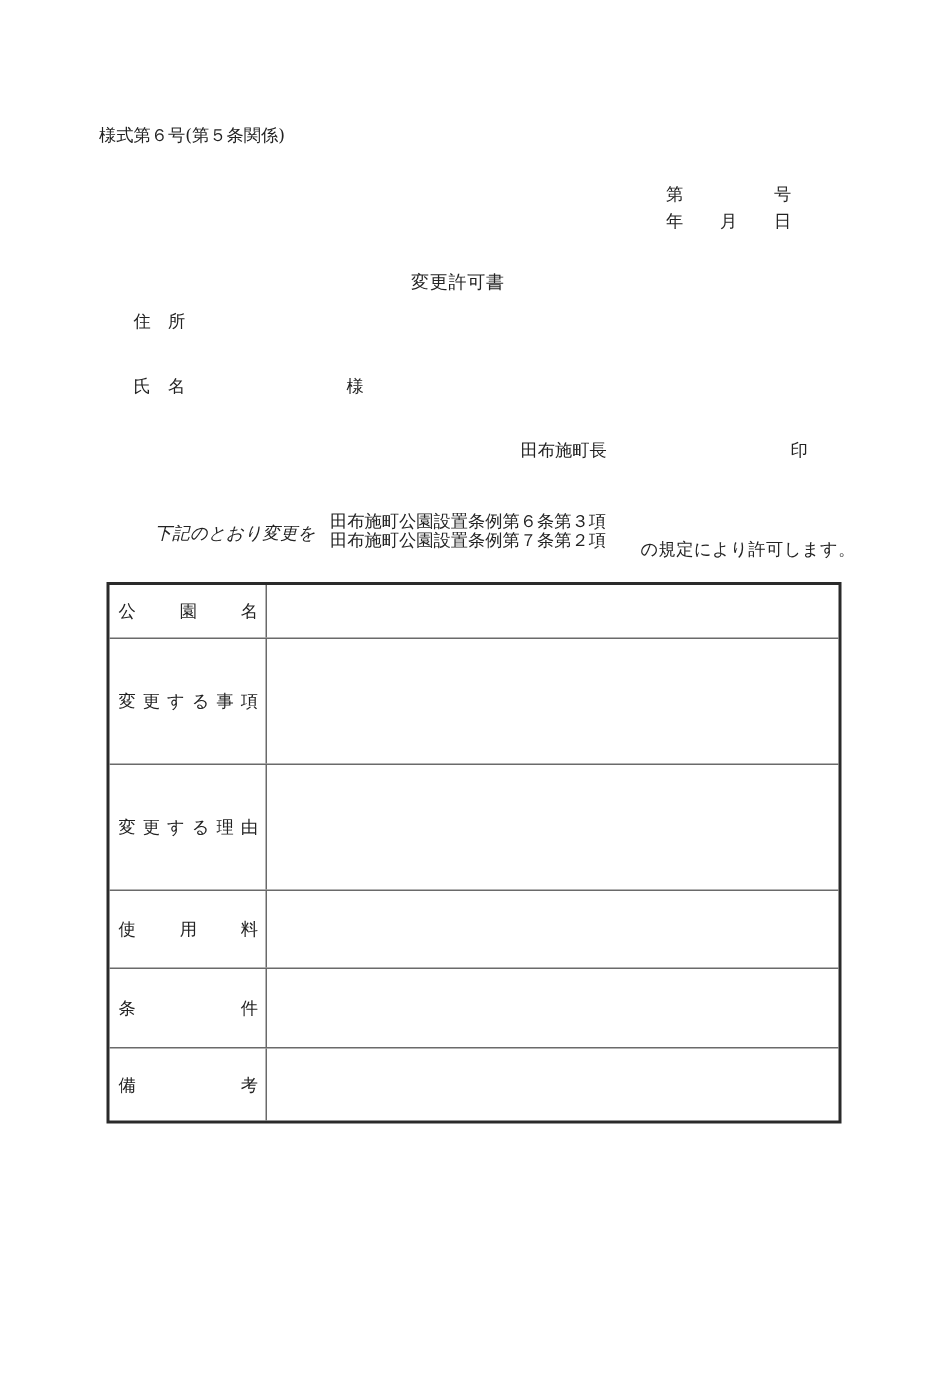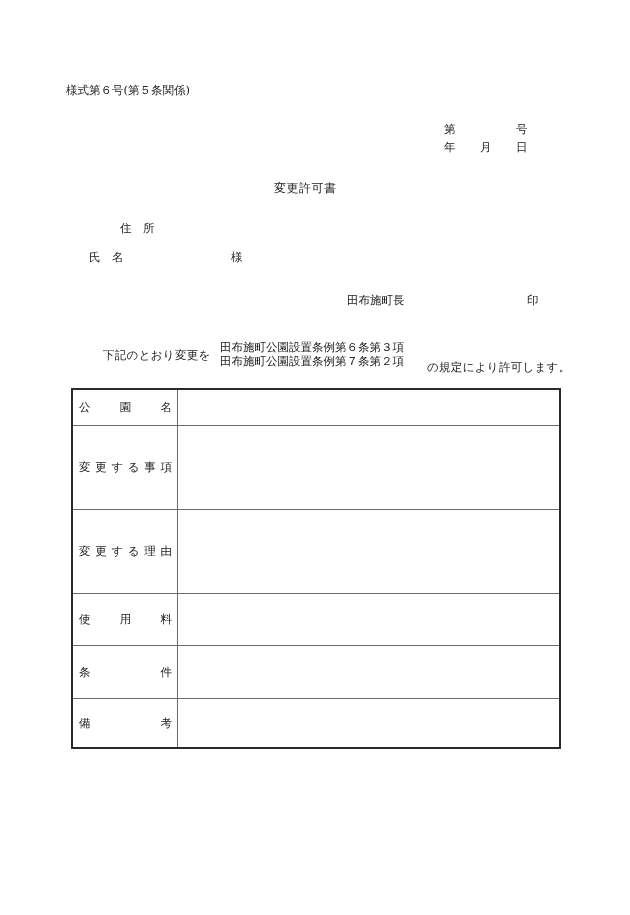--- a/index.html
+++ b/index.html
@@ -19,28 +19,28 @@
     .t { font-size: 11.5px; line-height: 14px; }
 
     .form-number { left: 66px; top: 83px; }
 
     .doc-no-row { left: 444px; top: 122px; width: 84px; }
     .doc-no-row span, .date-row span { position: absolute; }
     .date-row { left: 444px; top: 140px; width: 84px; }
 
     .title { left: 274px; top: 180px; font-size: 12px; letter-spacing: 0.5px; }
 
-    .addr-label { left: 89px; top: 221px; margin-left: 31px; }
+    .addr-label { left: 89px; top: 207px; }
     .name-label { left: 89px; top: 250px; }
     .honorific { left: 231px; top: 250px; }
 
     .mayor { left: 347px; top: 293px; }
     .seal { left: 527px; top: 293px; }
 
-    .lead { left: 103px; top: 348px; letter-spacing: 0.3px; }
+    .lead { left: 103px; top: 348px; letter-spacing: 0.3px; font-style: italic; }
     .clause1 { left: 220px; top: 340px; }
     .clause2 { left: 220px; top: 355px; font-family: Liberation Mono, monospace; }
     .tail { left: 427px; top: 360px; letter-spacing: 0.3px; font-family: Liberation Serif, serif; }
 
     .grid {
       position: absolute;
       left: 71px;
       top: 388px;
       width: 490px;
       height: 361px;

